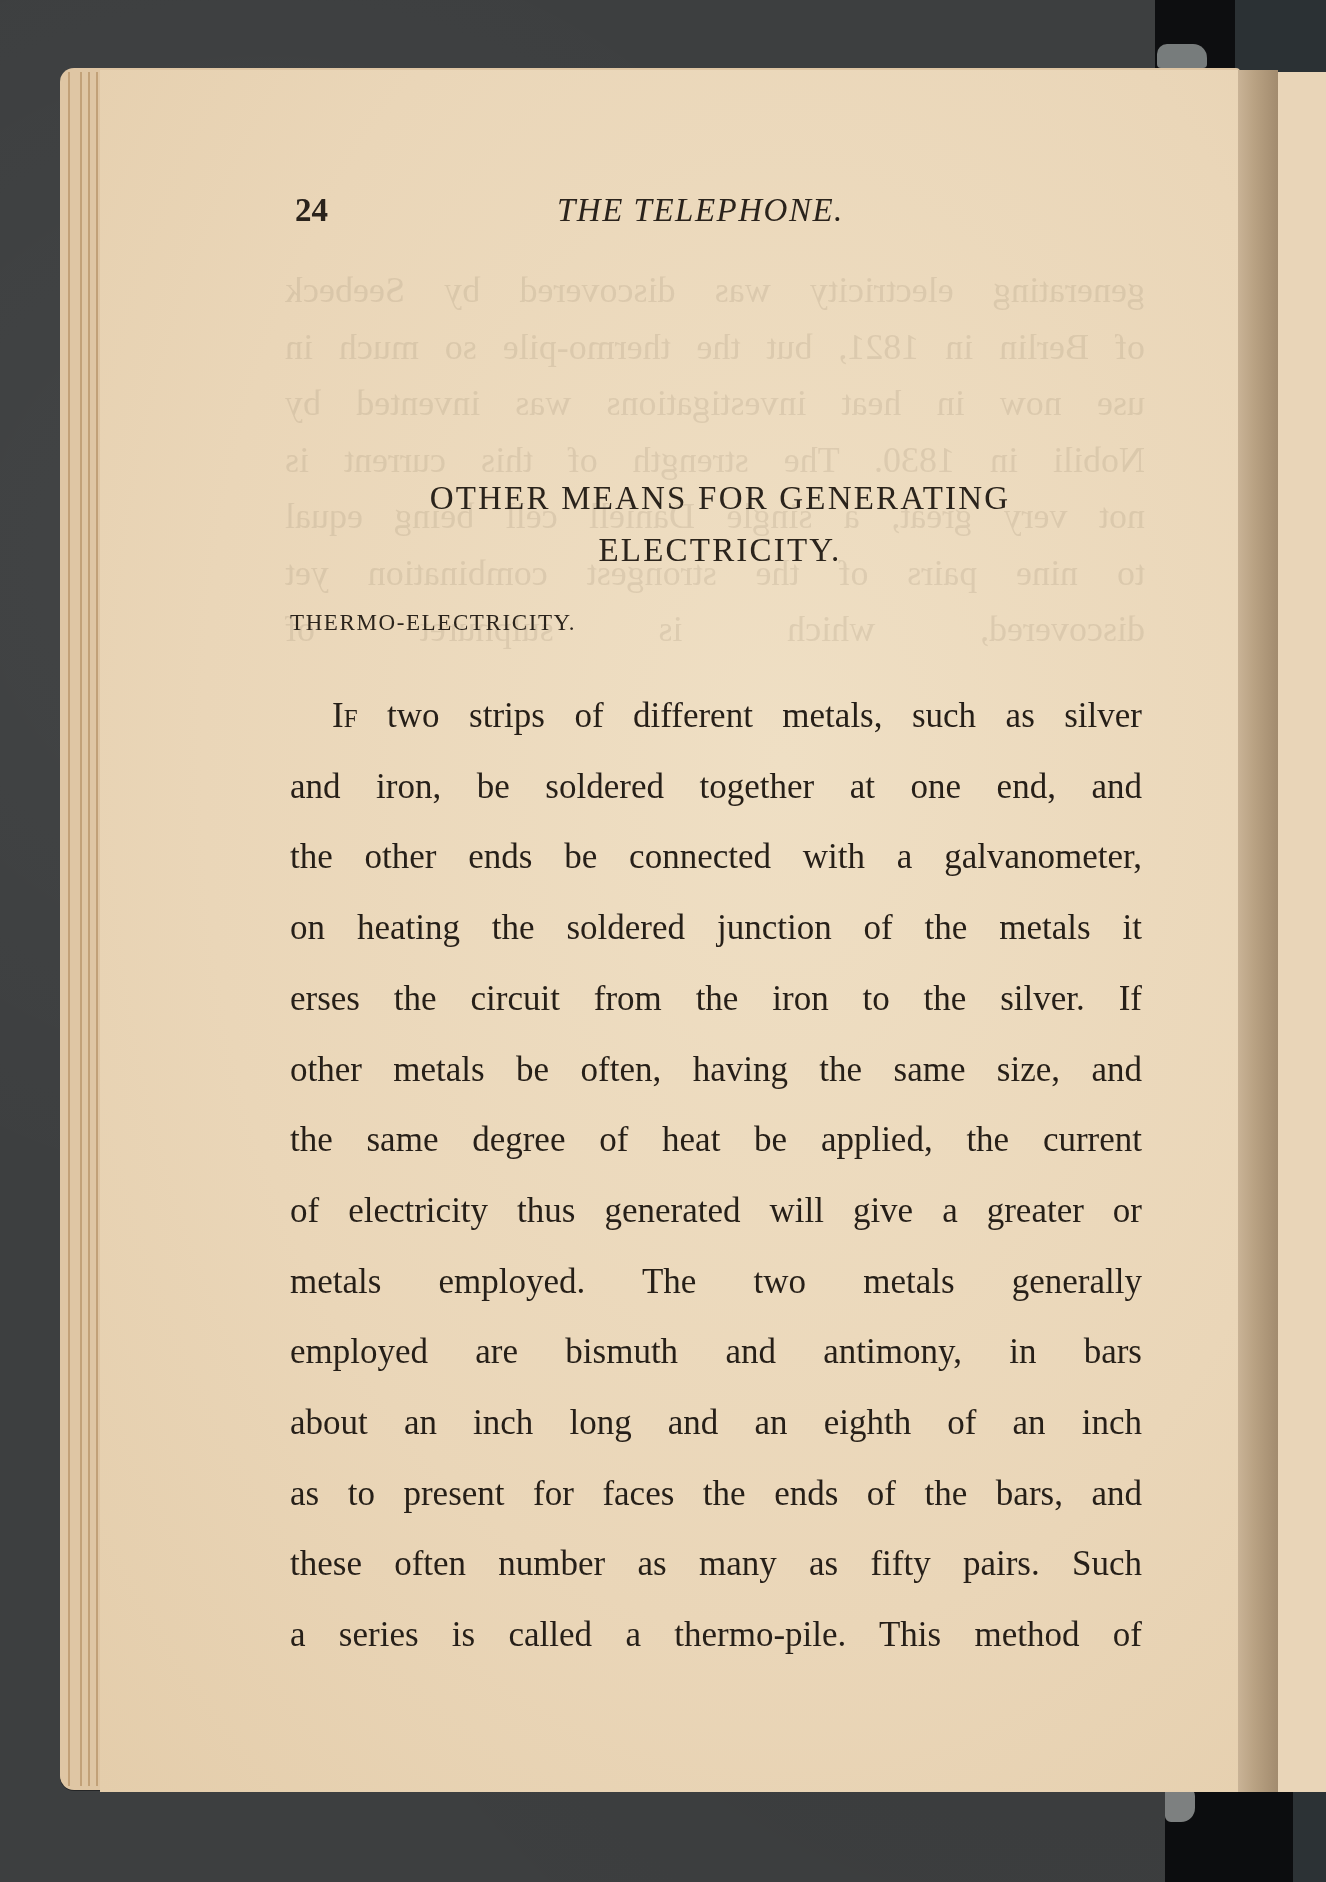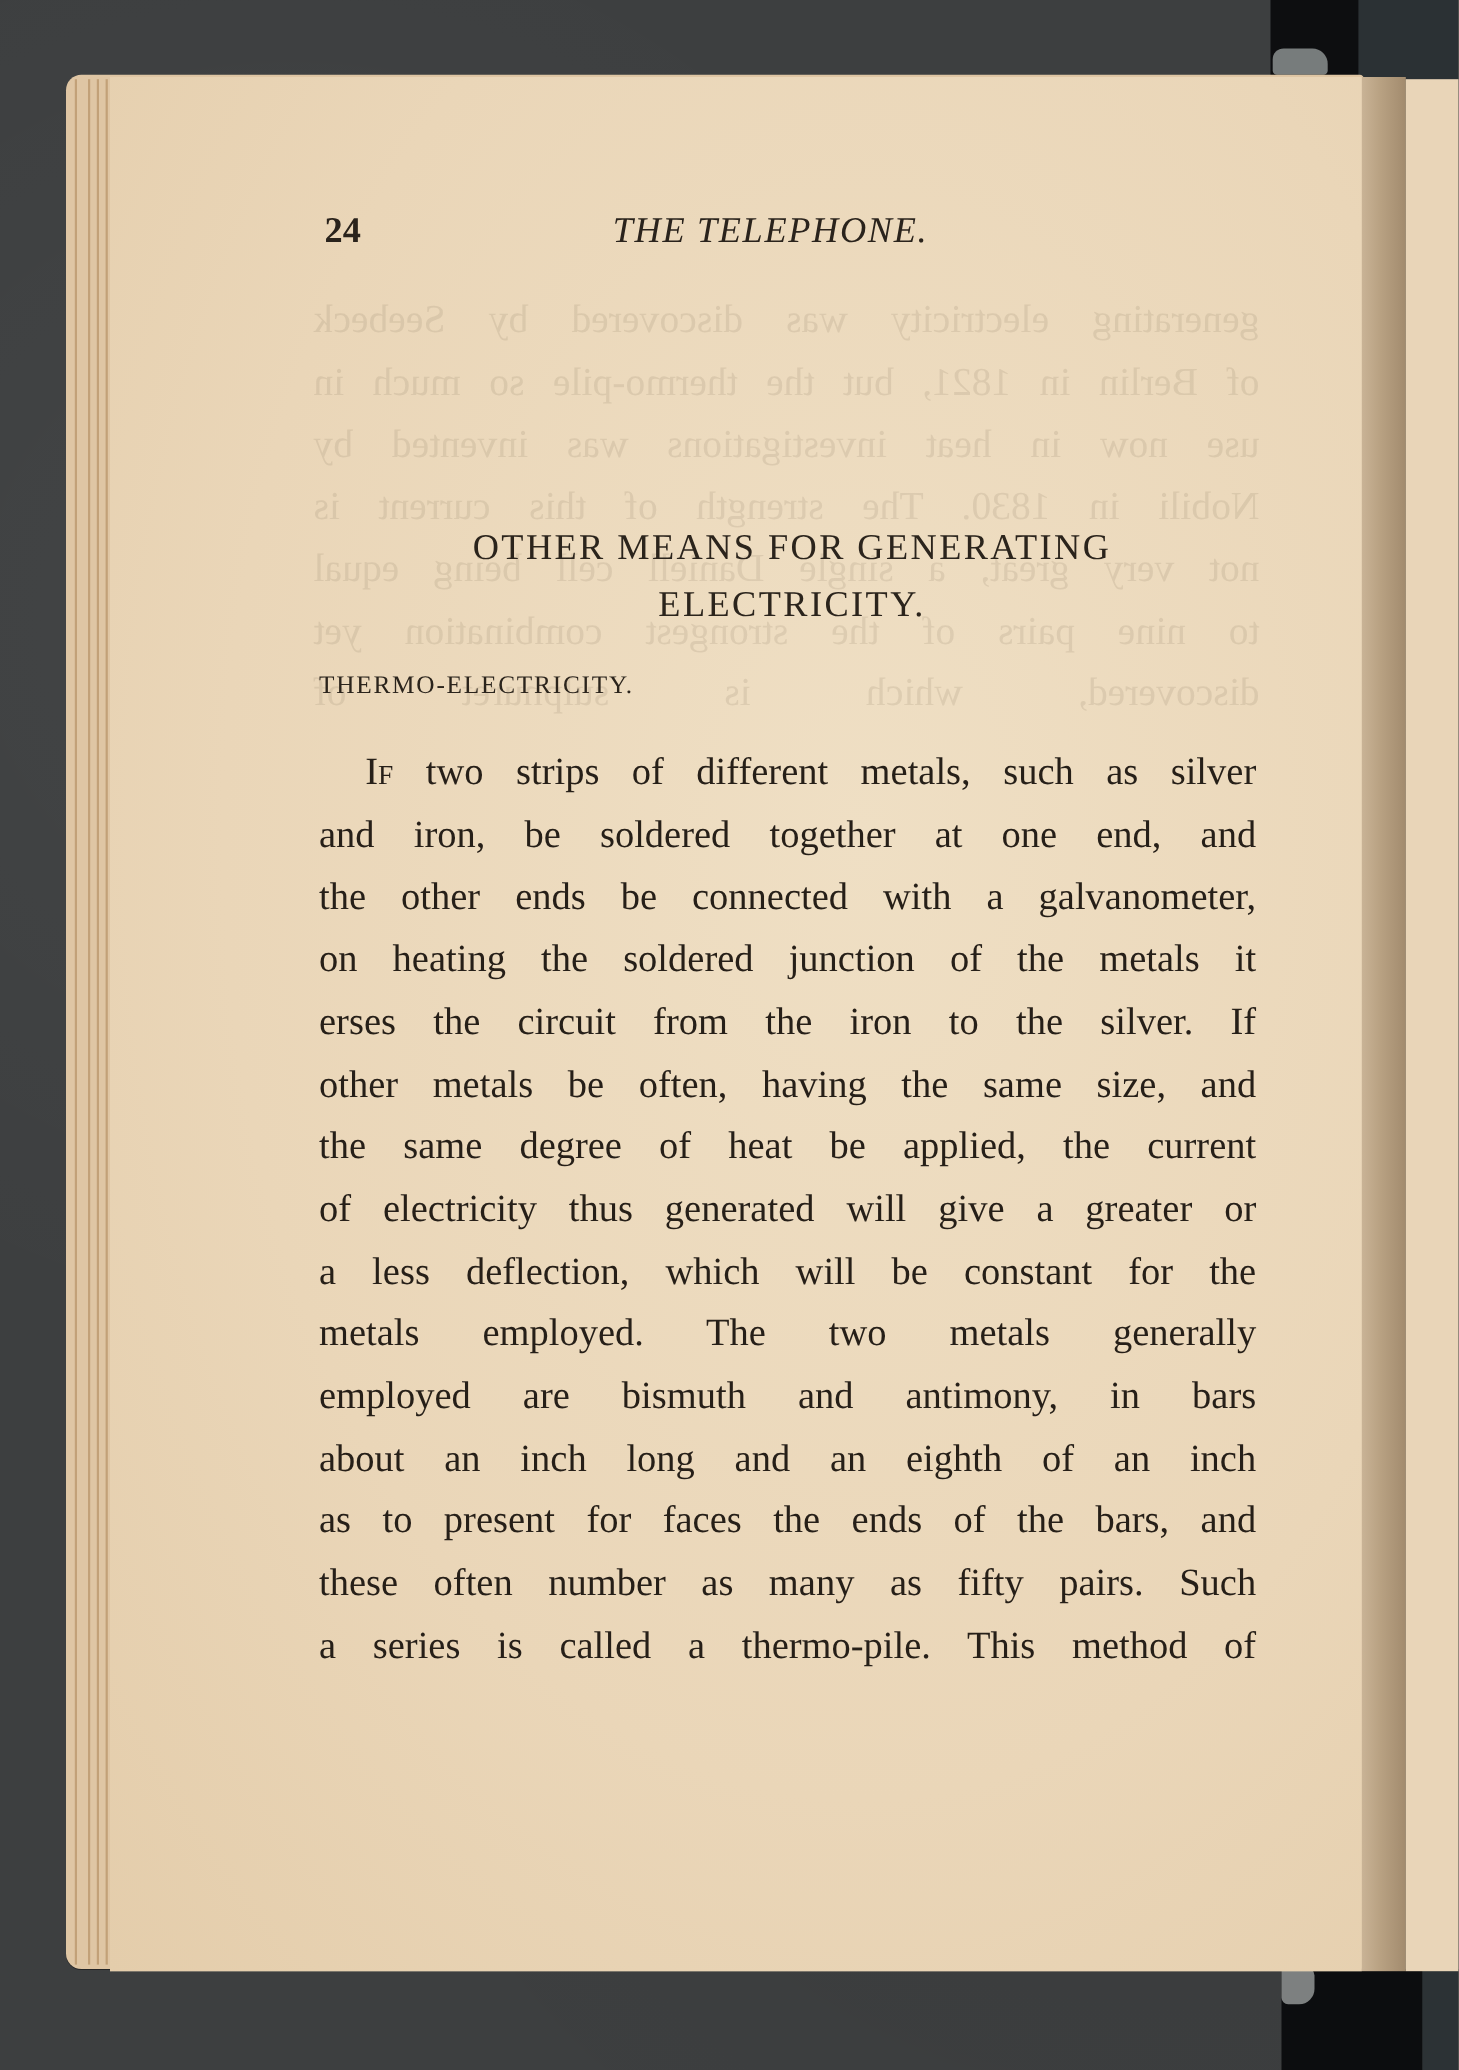--- a/index.html
+++ b/index.html
@@ -140,20 +140,21 @@
       width: 852px;
       font-size: 35px;
       color: #261f18;
       line-height: 56.7px;
     }
     .body-text .line {
       display: block;
       text-align: justify;
       text-align-last: justify;
       white-space: nowrap;
+      margin-top: 14px;
     }
     .body-text .line.first { padding-left: 42px; }
     .small-caps { font-variant: small-caps; }
   </style>
 </head>
 <body>
 
 <div class="backdrop-noise"></div>
 <div class="binding-right-top"></div>
 <div class="binding-top"></div>
@@ -197,20 +198,19 @@
 
 <div class="body-text">
   <span class="line first"><span class="small-caps">If</span>&nbsp;<span>two strips of different metals, such as silver</span></span>
   <span class="line">and iron, be soldered together at one end, and</span>
   <span class="line">the other ends be connected with a galvanometer,</span>
   <span class="line">on heating the soldered junction of the metals it</span>
   <span class="line">erses the circuit from the iron to the silver. If</span>
   <span class="line">other metals be often, having the same size, and</span>
   <span class="line">the same degree of heat be applied, the current</span>
   <span class="line">of electricity thus generated will give a greater or</span>
-  <span class="line">a less deflection, which will be constant for the</span>
   <span class="line">metals employed. The two metals generally</span>
   <span class="line">employed are bismuth and antimony, in bars</span>
   <span class="line">about an inch long and an eighth of an inch</span>
   <span class="line">as to present for faces the ends of the bars, and</span>
   <span class="line">these often number as many as fifty pairs. Such</span>
   <span class="line">a series is called a thermo-pile. This method of</span>
 </div>
 
 </body></html>

